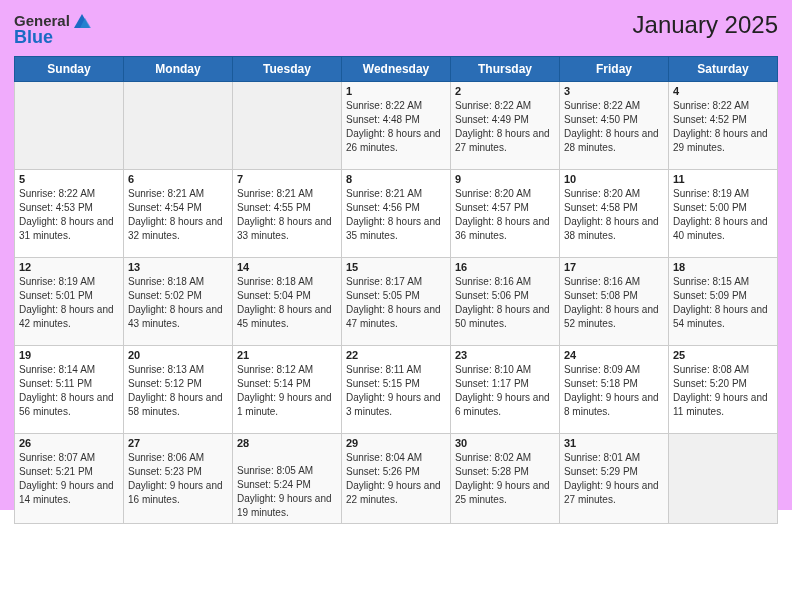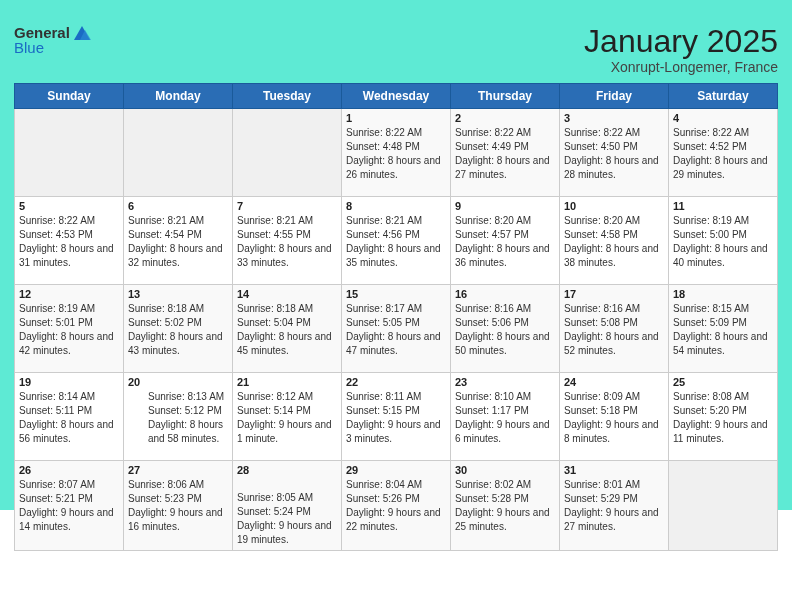--- a/index.html
+++ b/index.html
@@ -6,39 +6,39 @@
     body {
       font-family: Arial, sans-serif;
       background: #fff;
       width: 792px;
       height: 612px;
       overflow: hidden;
     }
     .page {
       width: 792px;
       height: 510px;
-      padding: 24px 14px;
-      background: #5eead4;
+      padding: 12px 14px;
+      background: #f0abfc;
     }
     .header {
       display: flex;
       justify-content: space-between;
       align-items: flex-start;
       margin-bottom: 8px;
     }
     .logo {
       display: flex;
       align-items: center;
       gap: 2px;
     }
     .title-block {
       text-align: right;
     }
     .cal-title {
-      font-size: 32px;
+      font-size: 24px;
       font-weight: normal;
       color: #222;
       line-height: 1.1;
     }
     .cal-subtitle {
       font-size: 14px;
       color: #444;
     }
     table {
       width: 100%;
@@ -88,26 +88,25 @@
   <div class="header">
     <div class="logo">
       <div style="display:flex;flex-direction:column;align-items:flex-start;line-height:1.1;">
         <div style="display:flex;align-items:center;gap:2px;">
           <span style="font-size:15px;font-weight:bold;color:#333;">General</span>
           <svg width="20" height="18" viewBox="0 0 20 18">
             <polygon points="10,2 18,16 2,16" fill="#1a6bc4"></polygon>
             <polygon points="13,6 19,16 8,16" fill="#2a8ad4" opacity="0.7"></polygon>
           </svg>
         </div>
-        <span style="font-size:15px;font-weight:normal;color:#1a6bc4;margin-top:-2px;">Blue</span>
+        <span style="font-size:18px;font-weight:bold;color:#1a6bc4;margin-top:-2px;">Blue</span>
       </div>
     </div>
     <div class="title-block">
       <div class="cal-title">January 2025</div>
-      <div class="cal-subtitle">Xonrupt-Longemer, France</div>
     </div>
   </div>
 
   <table>
     <thead>
       <tr>
         <th>Sunday</th>
         <th>Monday</th>
         <th>Tuesday</th>
         <th>Wednesday</th>
@@ -236,21 +235,21 @@
         </tr>
         <tr>
           <td>
             <div class="day-num">19</div>
             <div class="day-info" style="white-space: pre-wrap;">Sunrise: 8:14 AM
 Sunset: 5:11 PM
 Daylight: 8 hours and 56 minutes.</div>
           </td>
           <td>
             <div class="day-num">20</div>
-            <div class="day-info" style="white-space: pre-wrap; margin-left: 20px;">Sunrise: 8:13 AM
+            <div class="day-info" style="white-space: pre-wrap;">Sunrise: 8:13 AM
 Sunset: 5:12 PM
 Daylight: 8 hours and 58 minutes.</div>
           </td>
           <td>
             <div class="day-num">21</div>
             <div class="day-info" style="white-space: pre-wrap;">Sunrise: 8:12 AM
 Sunset: 5:14 PM
 Daylight: 9 hours and 1 minute.</div>
           </td>
           <td>

